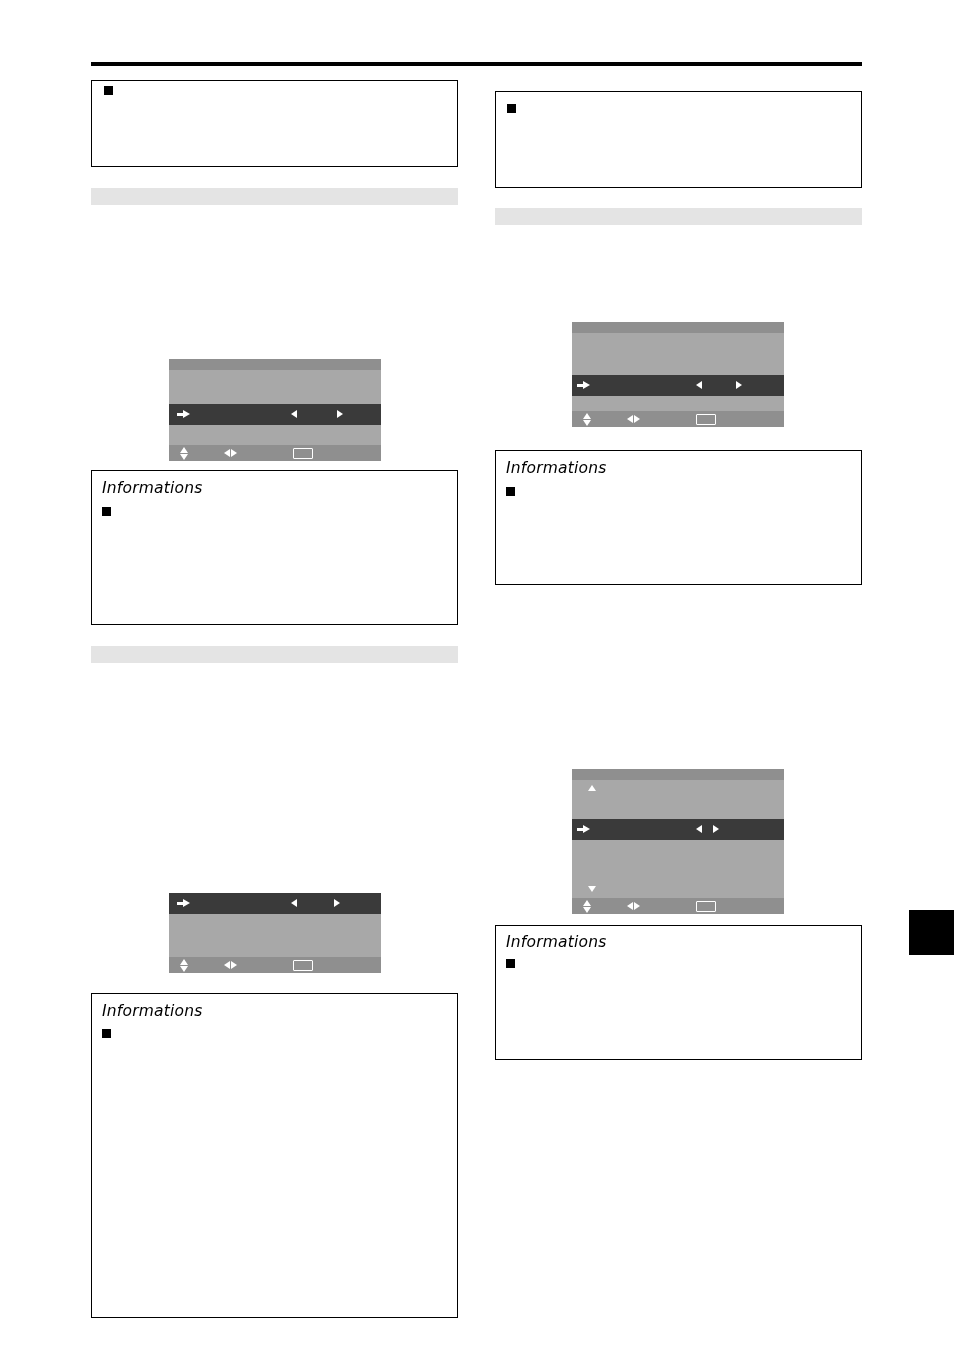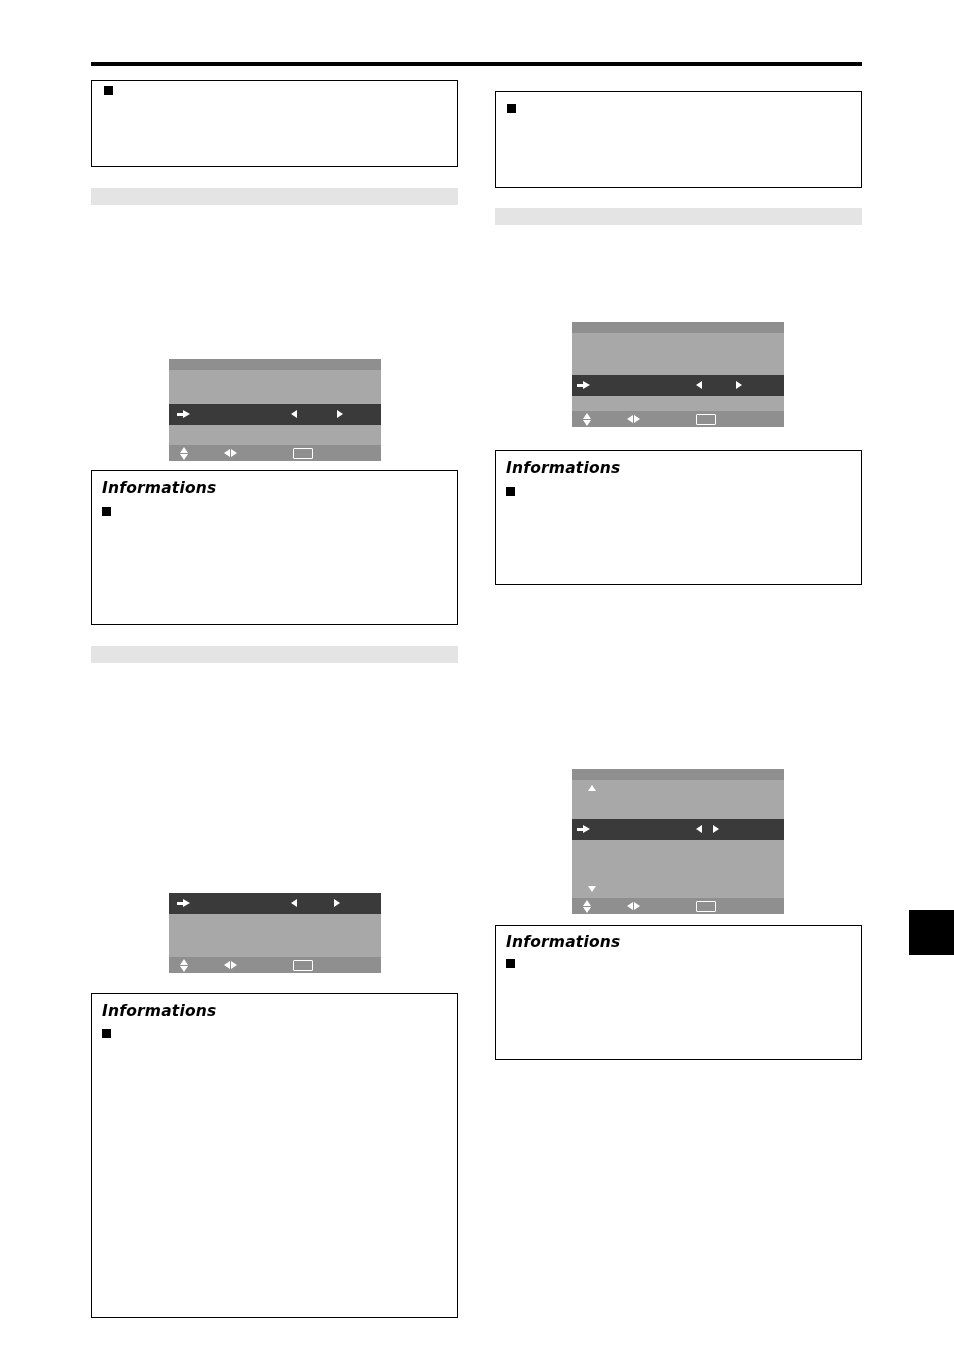--- a/index.html
+++ b/index.html
@@ -43,21 +43,21 @@
   .info-box {
     position: absolute;
     border: 1px solid #000000;
     background: #ffffff;
     box-sizing: border-box;
   }
   .info-title {
     position: absolute;
     font-family: "DejaVu Sans", sans-serif;
     font-style: italic;
-    font-weight: bold;
+    font-weight: normal;
     font-size: 15.5px;
     color: #000000;
     letter-spacing: 0.2px;
   }
   .bullet {
     position: absolute;
     width: 9px;
     height: 9px;
     background: #000000;
   }

